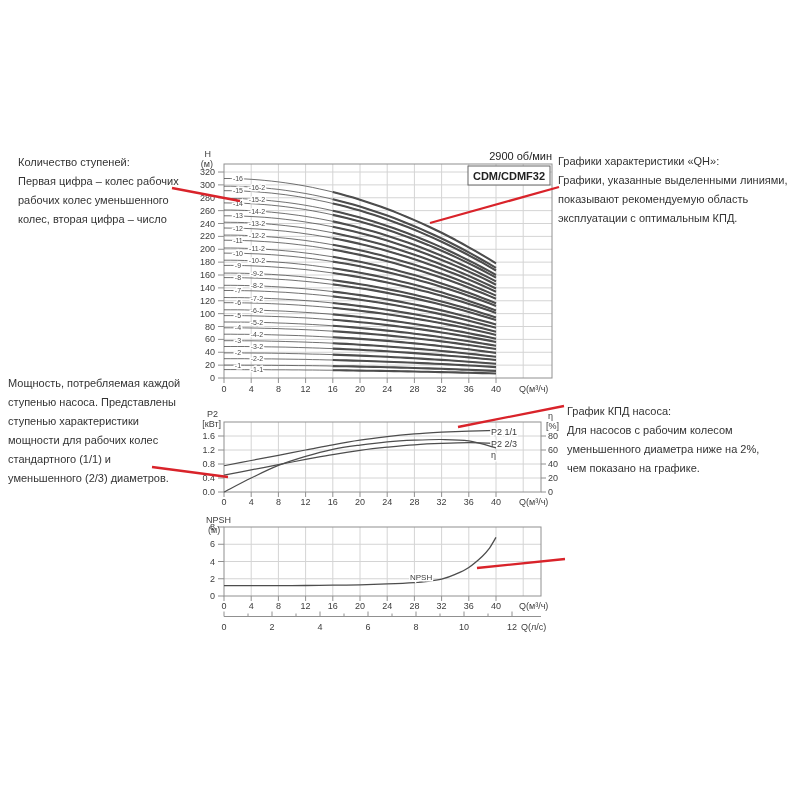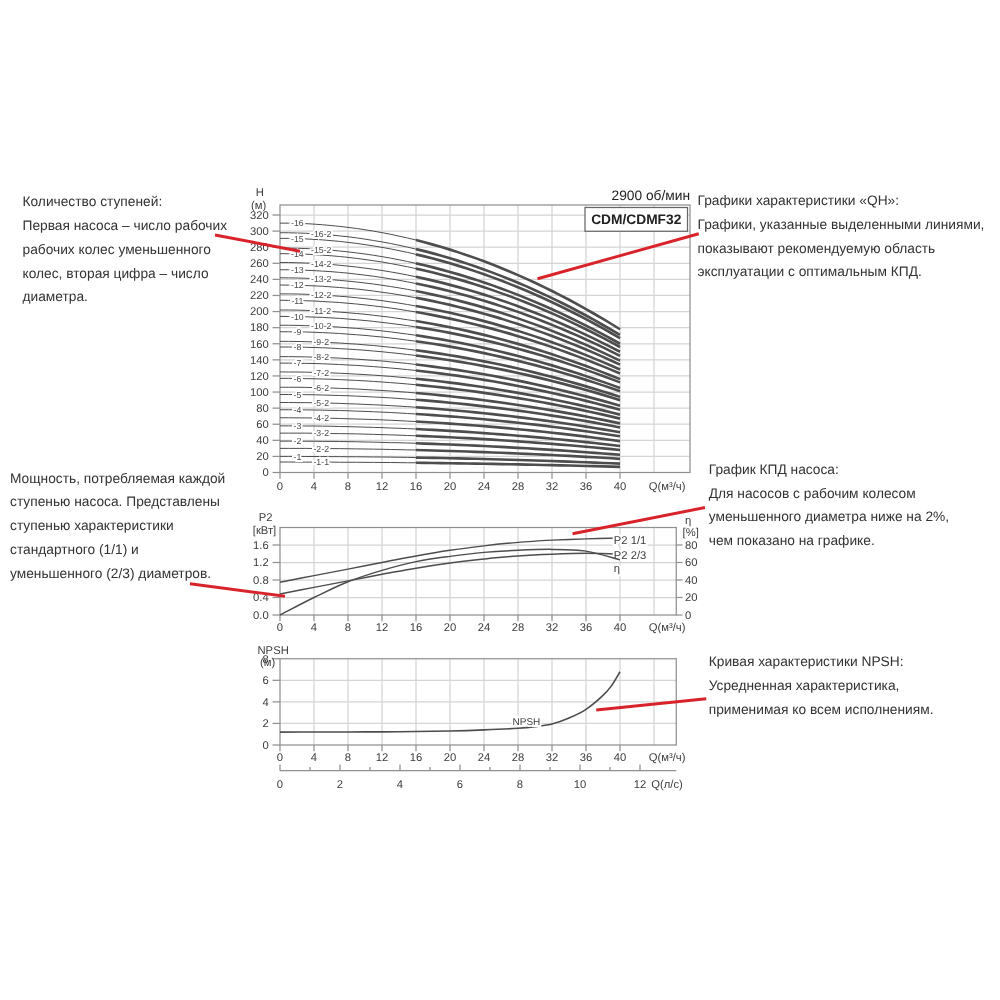--- a/index.html
+++ b/index.html
@@ -351,42 +351,37 @@
       <g>
         <line x1="172" y1="188" x2="240" y2="201" stroke="#d9232a" stroke-width="2.3"></line>
         <line x1="559" y1="187" x2="430" y2="223" stroke="#d9232a" stroke-width="2.3"></line>
         <line x1="152" y1="467" x2="228" y2="477" stroke="#d9232a" stroke-width="2.3"></line>
         <line x1="564" y1="406" x2="458" y2="427" stroke="#d9232a" stroke-width="2.3"></line>
         <line x1="565" y1="559" x2="477" y2="568" stroke="#d9232a" stroke-width="2.3"></line>
       </g>
     </svg>
   <div class="note" style="left:18px;top:153px">
       <div>Количество ступеней:</div>
-      <div>Первая насоса – число рабочих</div>
+      <div>Первая цифра – колес рабочих</div>
       <div>рабочих колес уменьшенного</div>
       <div>колес, вторая цифра – число</div>
-      <div>диаметра.</div>
     </div>
   <div class="note" style="left:8px;top:374px">
       <div>Мощность, потребляемая каждой</div>
       <div>ступенью насоса. Представлены</div>
       <div>ступенью характеристики</div>
+      <div>мощности для рабочих колес</div>
       <div>стандартного (1/1) и</div>
       <div>уменьшенного (2/3) диаметров.</div>
     </div>
   <div class="note" style="left:558px;top:152px">
       <div>Графики характеристики «QH»:</div>
       <div>Графики, указанные выделенными линиями,</div>
       <div>показывают рекомендуемую область</div>
       <div>эксплуатации с оптимальным КПД.</div>
     </div>
-  <div class="note" style="left:567px;top:367px">
+  <div class="note" style="left:567px;top:402px">
       <div>График КПД насоса:</div>
       <div>Для насосов с рабочим колесом</div>
       <div>уменьшенного диаметра ниже на 2%,</div>
       <div>чем показано на графике.</div>
     </div>
-  <div class="note" style="left:567px;top:521px">
-      <div>Кривая характеристики NPSH:</div>
-      <div>Усредненная характеристика,</div>
-      <div>применимая ко всем исполнениям.</div>
-    </div>
 </div>
 
 </body></html>

